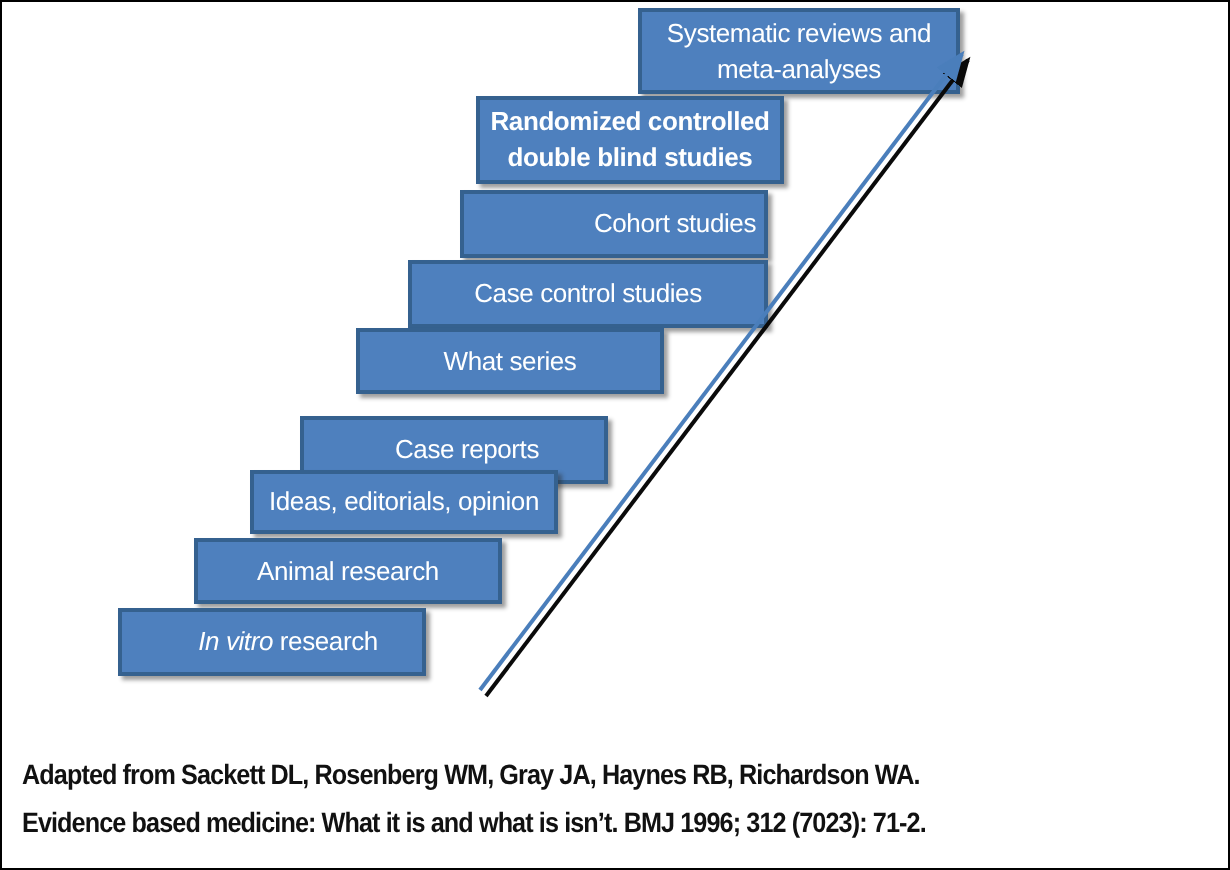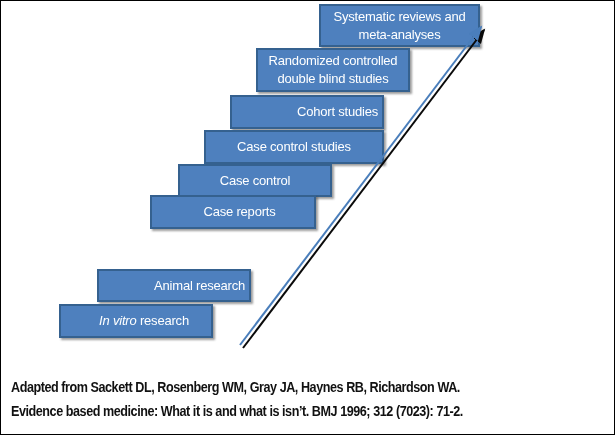--- a/index.html
+++ b/index.html
@@ -41,42 +41,45 @@
 </style>
 </head>
 <body>
 
 <div class="page">
 
   <div class="rung" style="left:281px;top:3px;width:161px;height:43px;margin-left:37px;">
     <span>Systematic reviews and meta-analyses</span>
   </div>
 
-  <div class="rung" style="left:255px;top:47px;width:154px;height:44px;">
+  <div class="rung" style="left:237px;top:47px;width:154px;height:44px;font-weight:bold;">
     <span>Randomized controlled double blind studies</span>
   </div>
 
   <div class="rung" style="left:229px;top:94px;width:154px;height:34px;justify-content:flex-end;">
     <span>Cohort studies</span>
   </div>
 
   <div class="rung" style="left:203px;top:129px;width:180px;height:34px;">
     <span>Case control studies</span>
   </div>
 
   <div class="rung" style="left:177px;top:163px;width:154px;height:33px;">
-    <span>Case control</span>
+    <span>What series</span>
   </div>
 
-  <div class="rung" style="left:149px;top:194px;width:166px;height:34px;padding-left:17px;">
+  <div class="rung" style="left:149px;top:207px;width:154px;height:34px;padding-left:17px;">
     <span>Case reports</span>
   </div>
 
+  <div class="rung" style="left:124px;top:234px;width:154px;height:32px;">
+    <span>Ideas, editorials, opinion</span>
+  </div>
 
-  <div class="rung" style="left:96px;top:268px;width:154px;height:33px;justify-content:flex-end;">
+  <div class="rung" style="left:96px;top:268px;width:154px;height:33px;">
     <span>Animal research</span>
   </div>
 
   <div class="rung" style="left:58px;top:303px;width:154px;height:34px;padding-left:20px;">
     <span><span class="it">In vitro</span><span> research</span></span>
   </div>
 
   <svg class="arrow-layer" width="615" height="435" viewBox="0 0 615 435" aria-hidden="true">
     <defs>
       <marker id="ah-shadow" markerWidth="9" markerHeight="7" refX="6.5" refY="3" orient="auto" markerUnits="strokeWidth">

